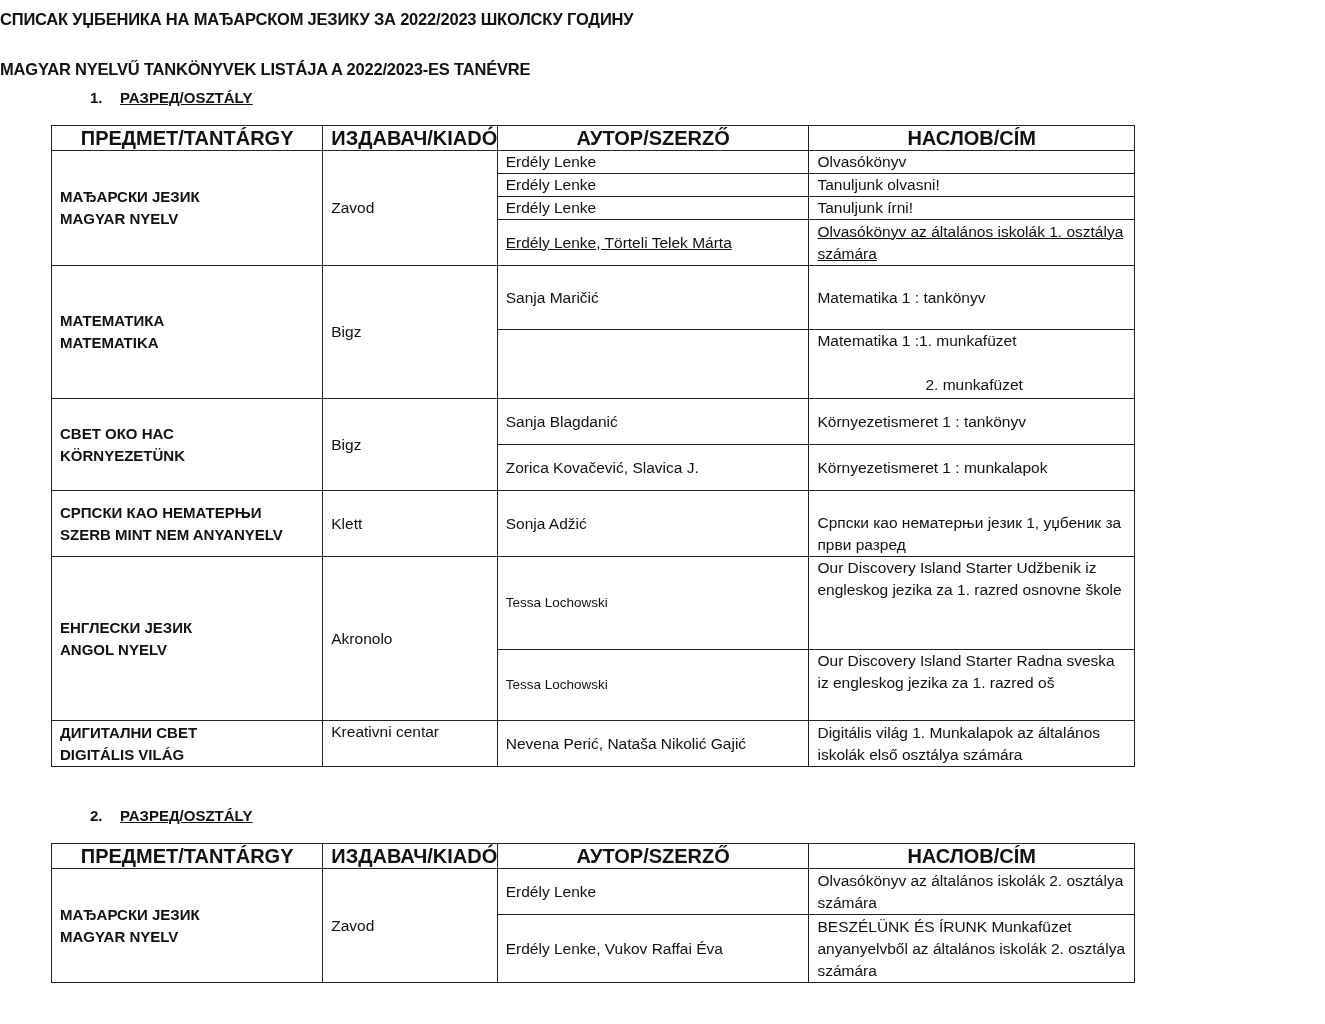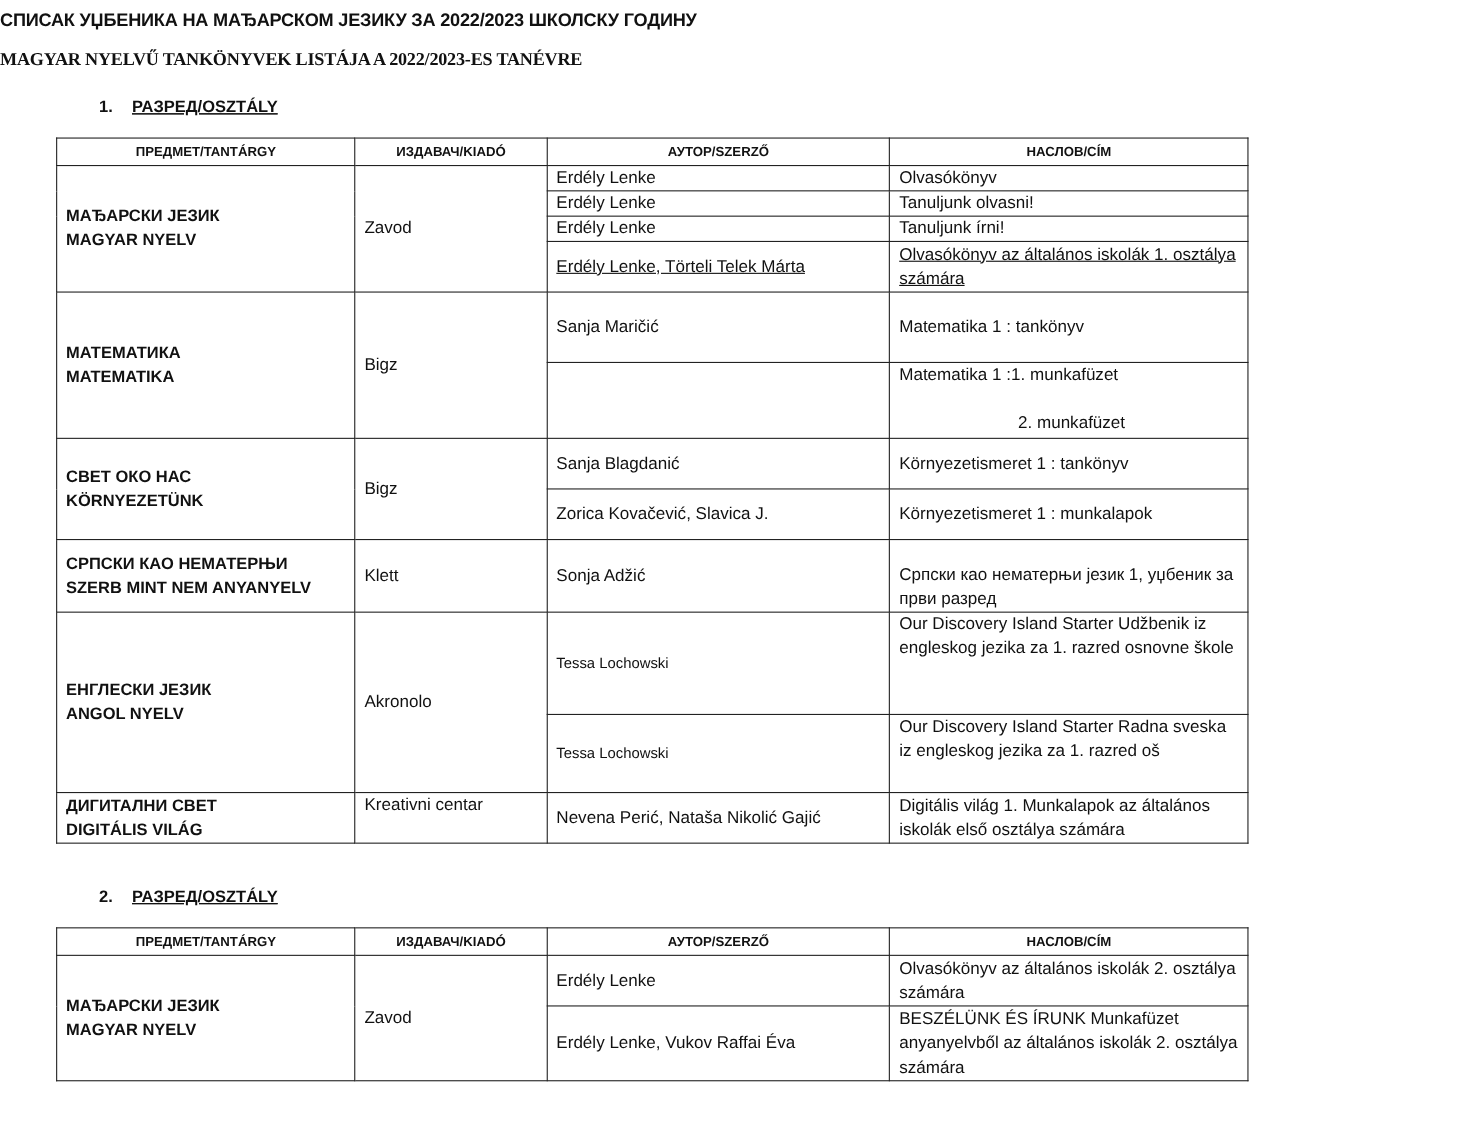--- a/index.html
+++ b/index.html
@@ -1,28 +1,28 @@
 <!DOCTYPE html>
 <html><head>
 <meta charset="utf-8">
 <style>
   html, body { margin: 0; padding: 0; background: #ffffff; }
   body { width: 1325px; height: 1024px; position: relative; overflow: hidden;
          font-family: "Liberation Sans", sans-serif; color: #111; }
   .title { position: absolute; left: 0; width: 1325px; 
            font-weight: bold; font-size: 16.5px; letter-spacing: -0.2px; }
   .t1 { top: 10px; }
-  .t2 { top: 44px; font-family: Liberation Serif, serif; }
+  .t2 { top: 60px; }
   .grade { position: absolute; left: 90px; font-weight: bold; font-size: 15px; text-decoration: underline; }
   .grade .num { display: inline-block; width: 30px; }
   .grade .lbl { text-decoration: underline; }
   table { position: absolute; left: 51px; border-collapse: collapse; table-layout: fixed;
           width: 1084px; font-size: 15.5px; }
   td, th { border: 1.5px solid #222; padding: 0 8px; vertical-align: middle; line-height: 22px; }
-  th { font-weight: bold; text-align: center; font-size: 12px; height: 24px; }
+  th { font-weight: bold; text-align: center; font-size: 20px; height: 24px; }
   td.subj { font-weight: bold; text-align: left; font-size: 15px; }
   td.pub { }
   td.small { font-size: 13.5px; }
   td.top { vertical-align: top; }
   .col1 { width: 255px; } .col2 { width: 164px; } .col3 { width: 293px; } .col4 { width: 306px; }
   .indent2 { display: block; padding-left: 108px; }
 </style>
 </head>
 <body>
 

